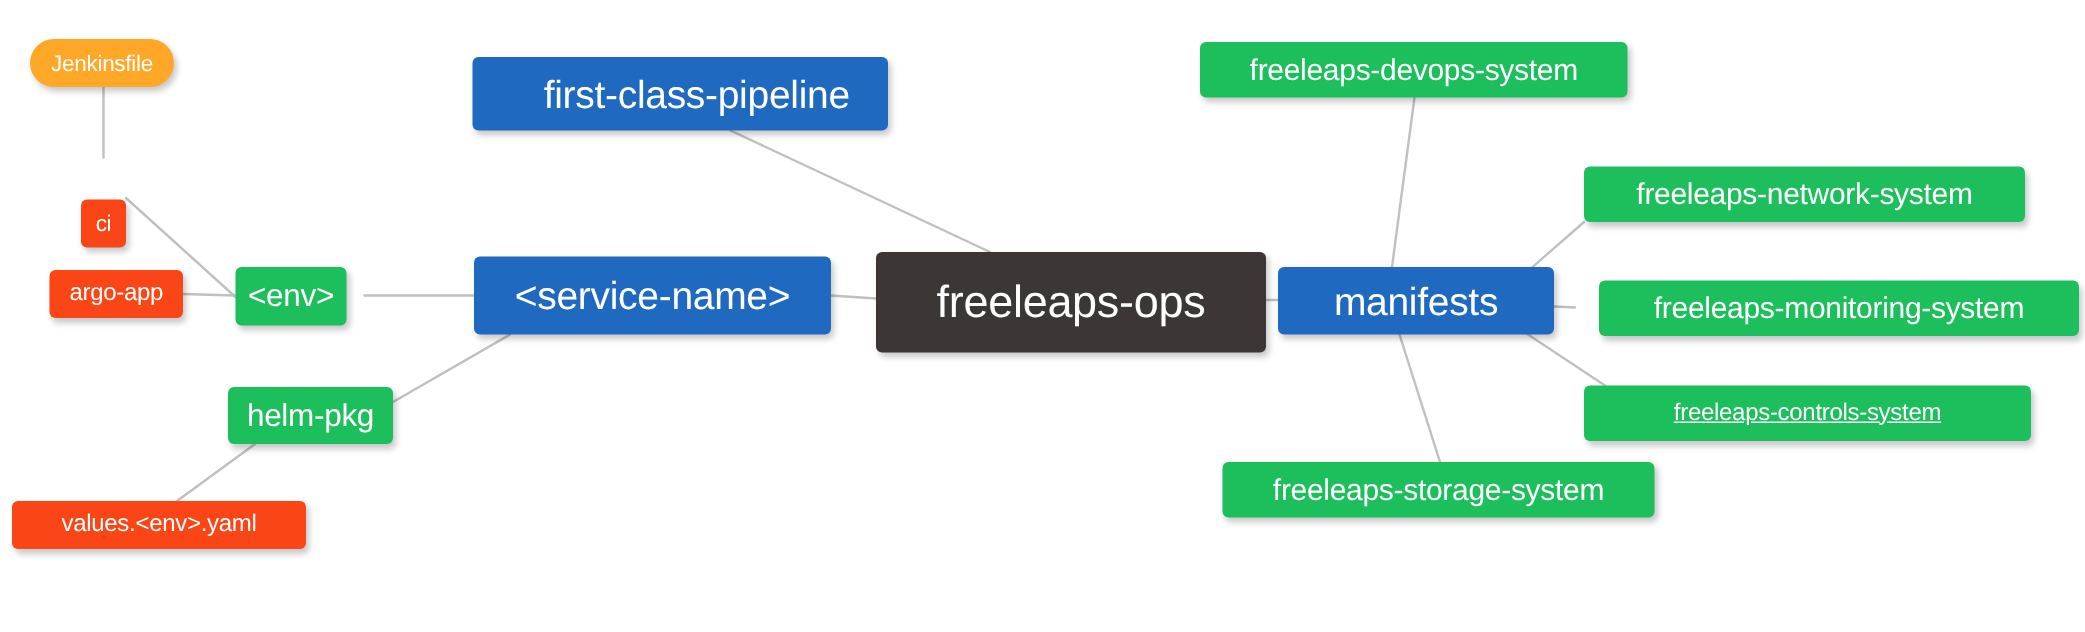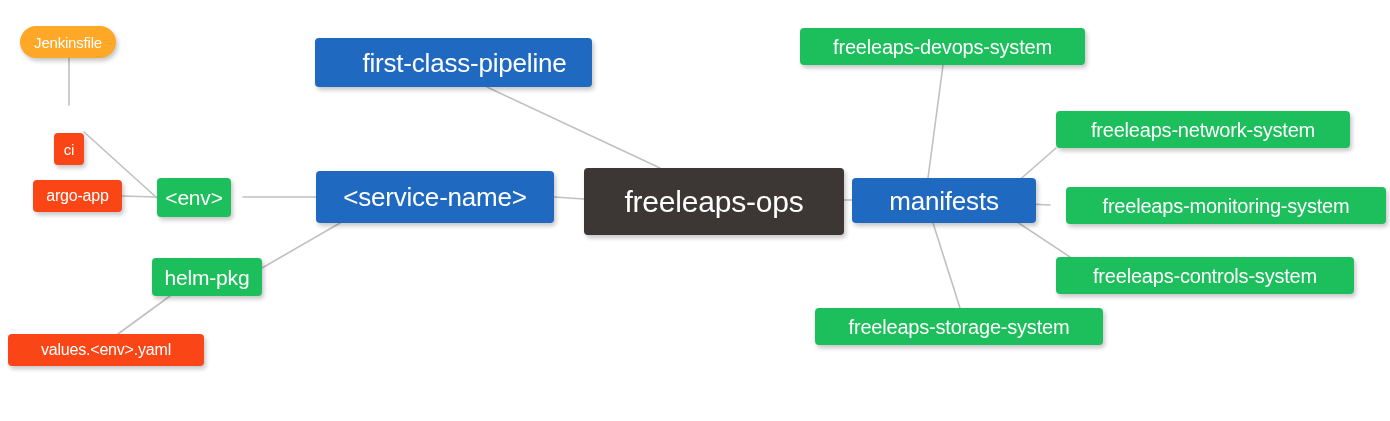--- a/index.html
+++ b/index.html
@@ -89,21 +89,21 @@
       </div>
       <div class="node" style="left: 800px; top: 28px; width: 285px; height: 37px; background: rgb(29, 191, 92); font-size: 20px;">
         <span class="node-label">freeleaps-devops-system</span>
       </div>
       <div class="node" style="left: 1056px; top: 111px; width: 294px; height: 37px; background: rgb(29, 191, 92); font-size: 20px;">
         <span class="node-label">freeleaps-network-system</span>
       </div>
       <div class="node" style="left: 1050px; top: 187px; width: 320px; height: 37px; background: rgb(29, 191, 92); font-size: 20px; margin-left: 16px;">
         <span class="node-label">freeleaps-monitoring-system</span>
       </div>
-      <div class="node" style="left: 1056px; top: 257px; width: 298px; height: 37px; background: rgb(29, 191, 92); font-size: 20px;">
+      <div class="node" style="left: 1056px; top: 257px; width: 298px; height: 37px; background: rgb(29, 191, 92); font-size: 16px; text-decoration: underline;">
         <span class="node-label">freeleaps-controls-system</span>
       </div>
       <div class="node" style="left: 815px; top: 308px; width: 288px; height: 37px; background: rgb(29, 191, 92); font-size: 20px;">
         <span class="node-label">freeleaps-storage-system</span>
       </div>
       <div class="node" style="left: 20px; top: 26px; width: 96px; height: 32px; background: rgb(255, 167, 38); font-size: 15px; border-radius: 16px;">
         <span class="node-label">Jenkinsfile</span>
       </div>
       <div class="node" style="left: 54px; top: 105px; width: 30px; height: 32px; background: rgb(250, 70, 22); font-size: 15px; margin-top: 28px;">
         <span class="node-label">ci</span>

